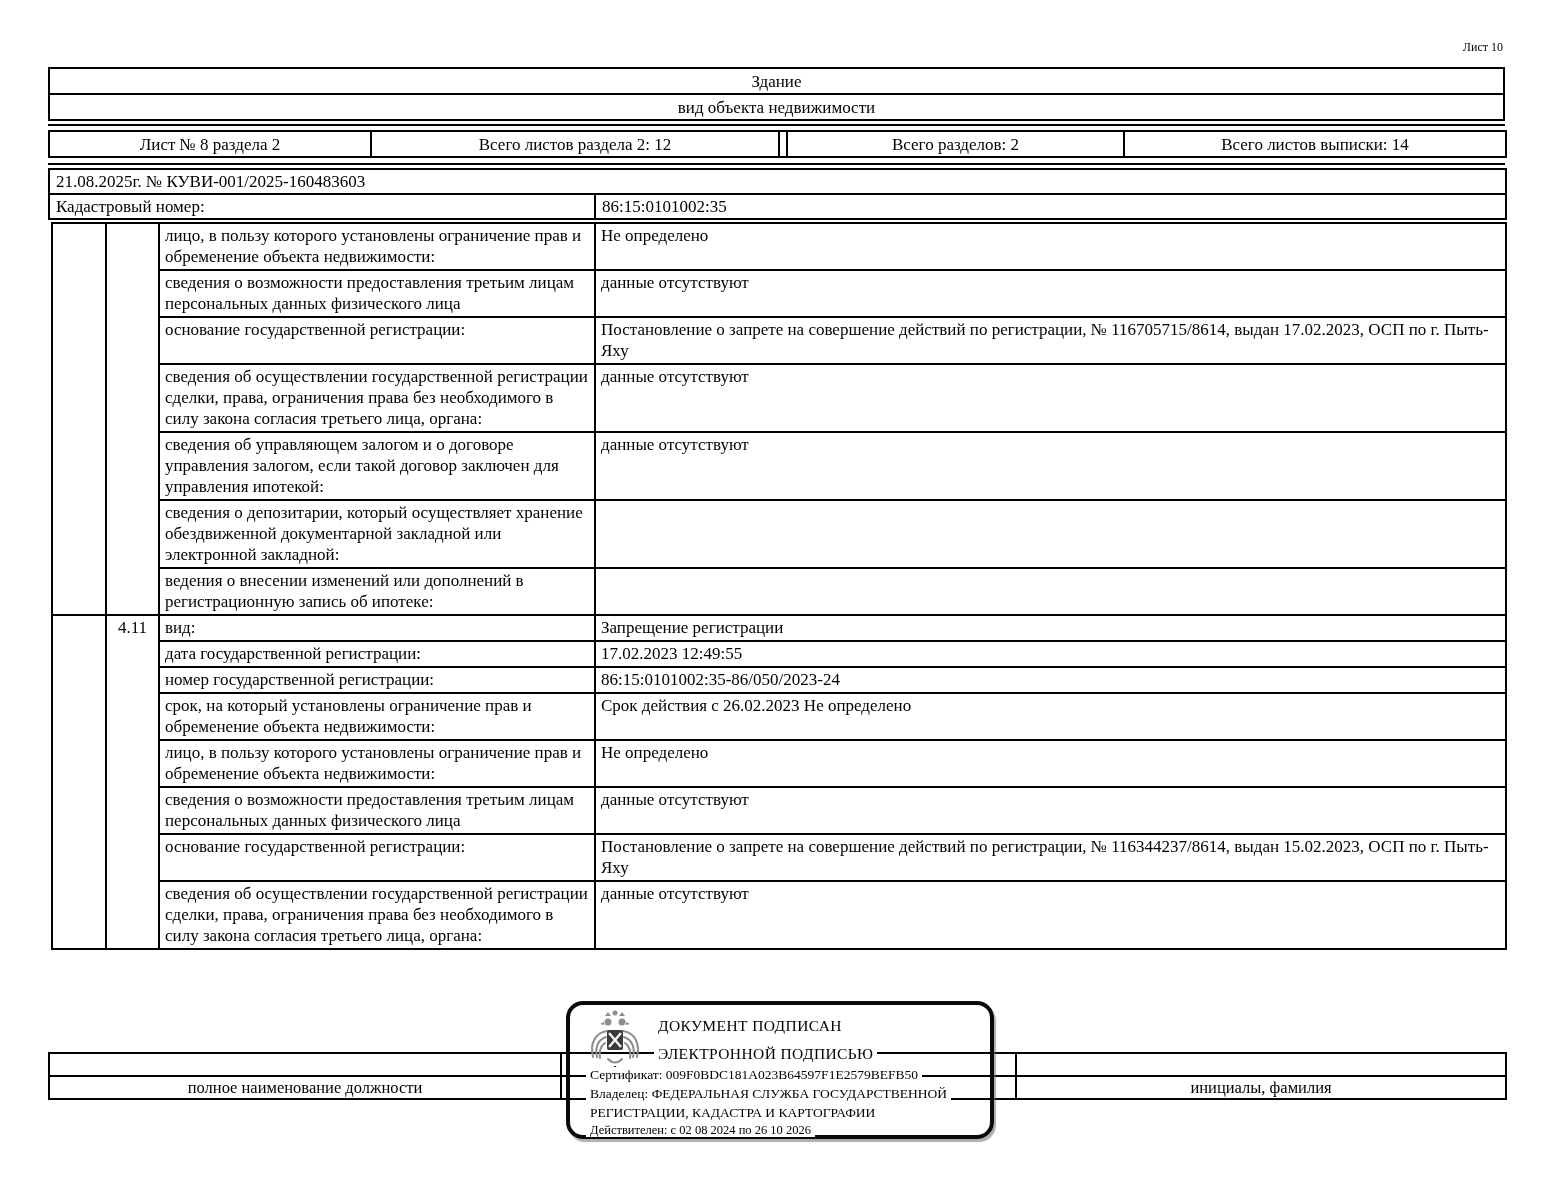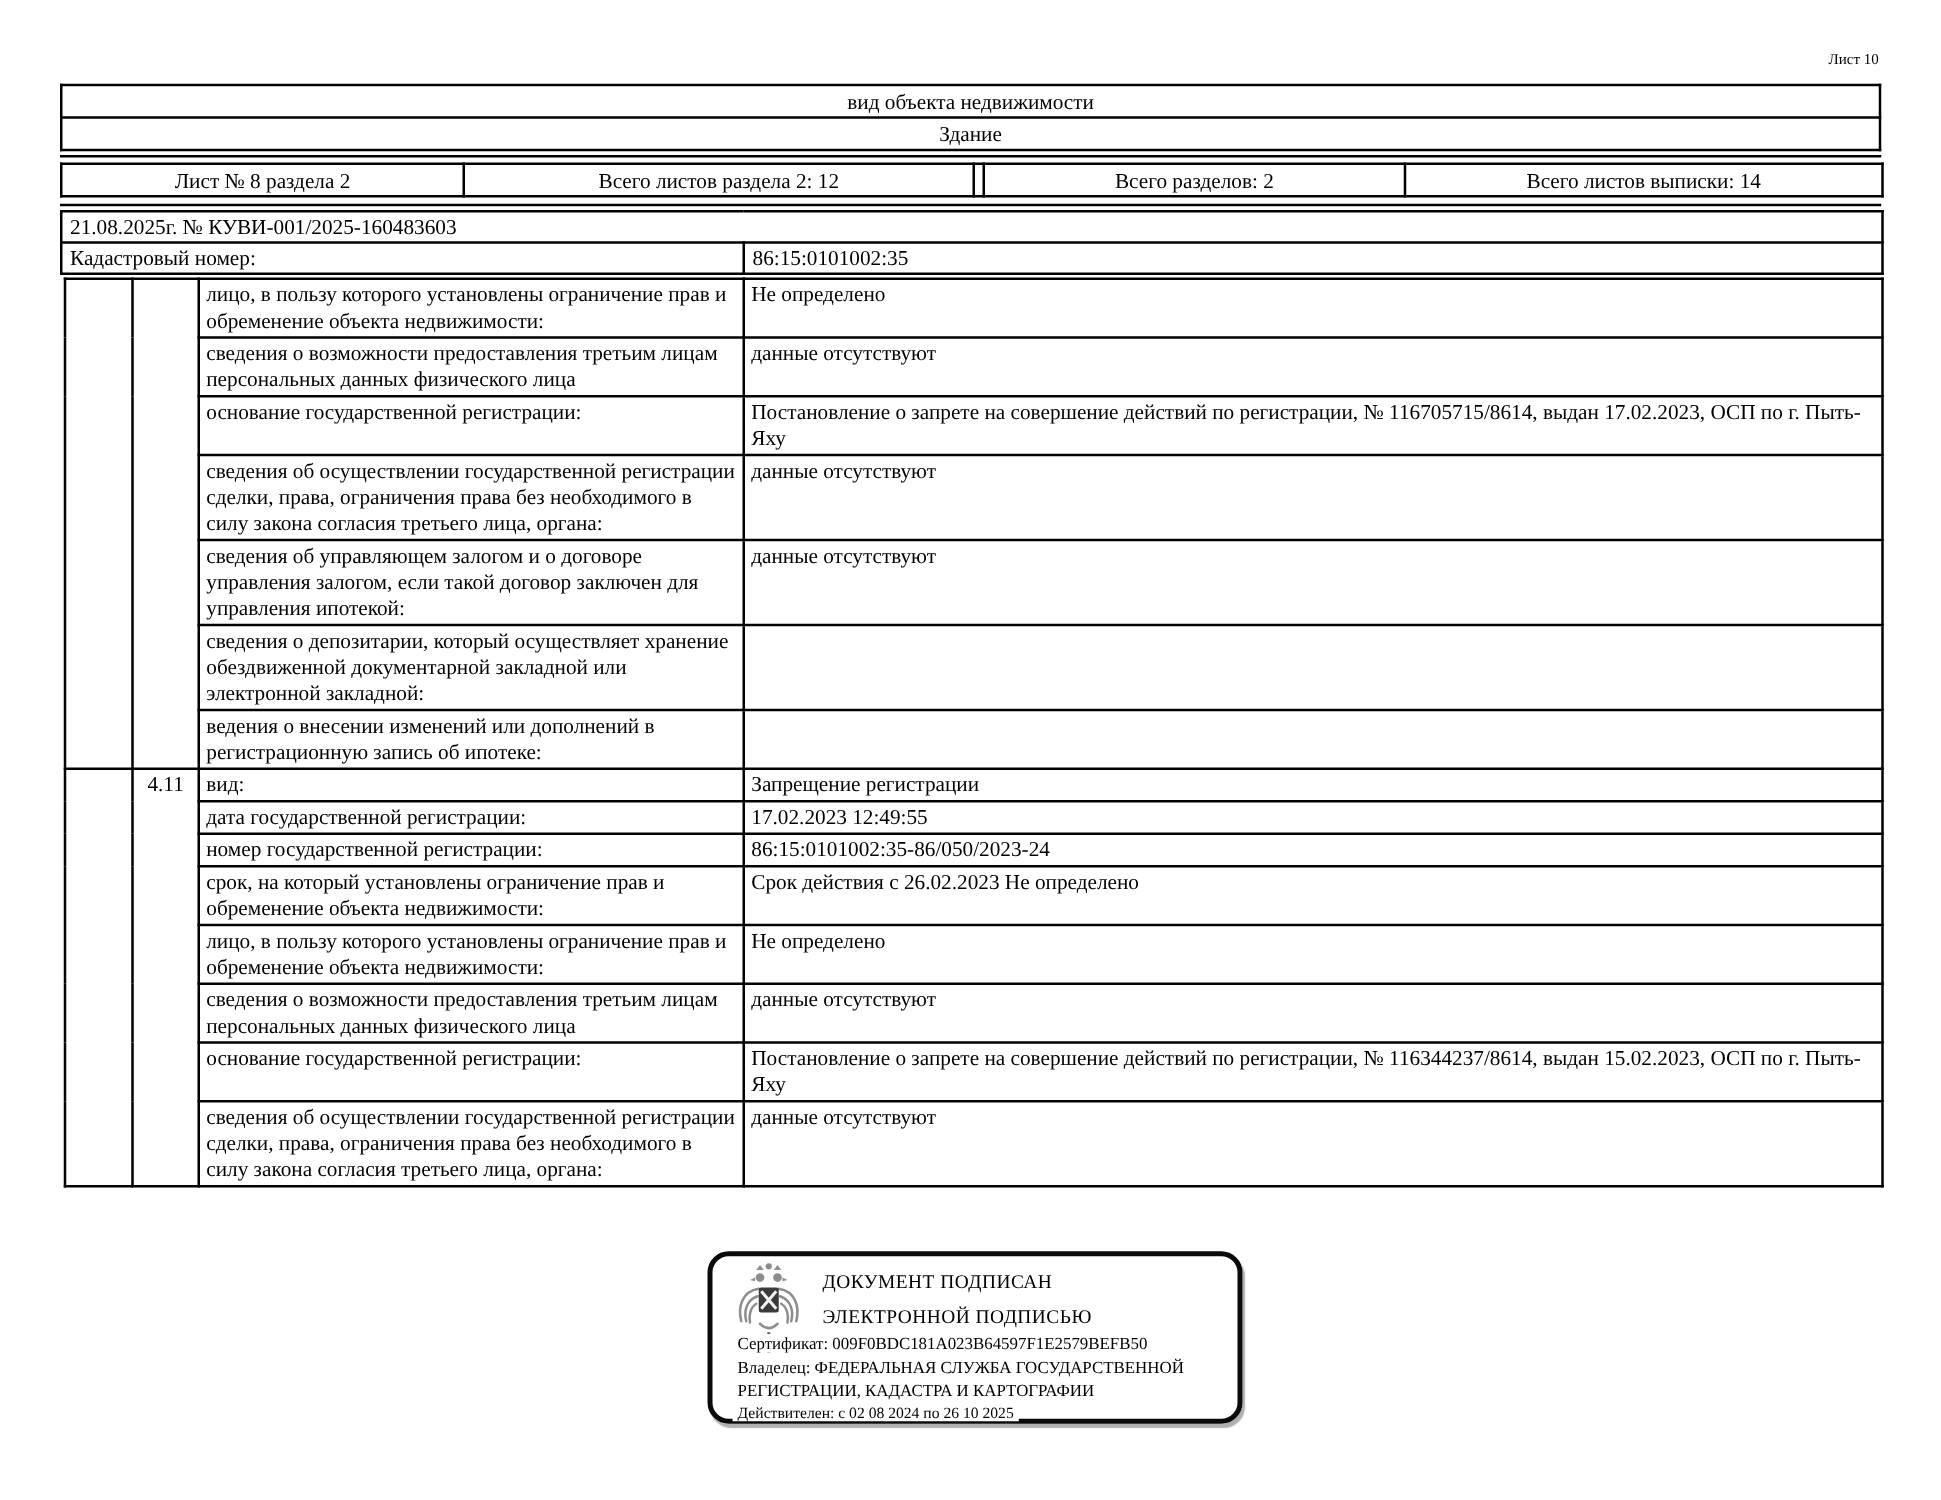--- a/index.html
+++ b/index.html
@@ -39,24 +39,24 @@
 </head>
 <body>
 
 <div class="page">
 
   <div class="abs sheet-num">Лист 10</div>
 
   <table class="abs tA">
     <tbody>
         <tr>
+      <td>Здание</td>
+    </tr>
+    <tr>
       <td>вид объекта недвижимости</td>
-    </tr>
-    <tr>
-      <td>Здание</td>
     </tr>
   </tbody>
     </table>
   <div class="abs rule rule1"></div>
 
   <table class="abs tB">
     <colgroup>
         <col style="width:322px">
         <col style="width:408px">
         <col style="width:8px">
@@ -160,20 +160,39 @@
       <td>основание государственной регистрации:</td>
       <td>Постановление о запрете на совершение действий по регистрации, № 116344237/8614, выдан 15.02.2023, ОСП по г. Пыть-Яху</td>
     </tr>
     <tr>
       <td>сведения об осуществлении государственной регистрации сделки, права, ограничения права без необходимого в силу закона согласия третьего лица, органа:</td>
       <td>данные отсутствуют</td>
     </tr>
   </tbody>
     </table>
 
+  <table class="abs tBot">
+    <colgroup>
+        <col style="width:512px">
+        <col style="width:455px">
+        <col style="width:490px">
+      </colgroup>
+    <tbody>
+        <tr>
+      <td></td>
+      <td></td>
+      <td></td>
+    </tr>
+    <tr>
+      <td>полное наименование должности</td>
+      <td></td>
+      <td>инициалы, фамилия</td>
+    </tr>
+  </tbody>
+    </table>
 
   <div class="abs stamp">
     <svg class="abs" style="left:16px;top:4px;" width="58" height="74" viewBox="0 0 58 74">
       <g stroke="#8d8d8d" stroke-width="2" fill="none" stroke-linecap="round">
         <path d="M21,22 C8,24 4,36 7,48"></path>
         <path d="M20,28 C11,31 9,40 11,48"></path>
         <path d="M19,34 C14,37 13,44 14,49"></path>
         <path d="M37,22 C50,24 54,36 51,48"></path>
         <path d="M38,28 C47,31 49,40 47,48"></path>
         <path d="M39,34 C44,37 45,44 44,49"></path>
@@ -204,17 +223,17 @@
     <div class="line st-small" style="top:62px;left:16px;">
       <span class="wbg">Сертификат: 009F0BDC181A023B64597F1E2579BEFB50</span>
     </div>
     <div class="line st-small" style="top:81px;left:16px;">
       <span class="wbg">Владелец: ФЕДЕРАЛЬНАЯ СЛУЖБА ГОСУДАРСТВЕННОЙ</span>
     </div>
     <div class="line st-small" style="top:100px;left:16px;">
       <span class="wbg">РЕГИСТРАЦИИ, КАДАСТРА И КАРТОГРАФИИ</span>
     </div>
     <div class="line st-tiny" style="top:118px;left:16px;">
-      <span class="wbg">Действителен: с 02 08 2024 по 26 10 2025</span>
+      <span class="wbg">Действителен: с 02 08 2024 по 26 10 2026</span>
     </div>
   </div>
 
 </div>
 
 </body></html>

